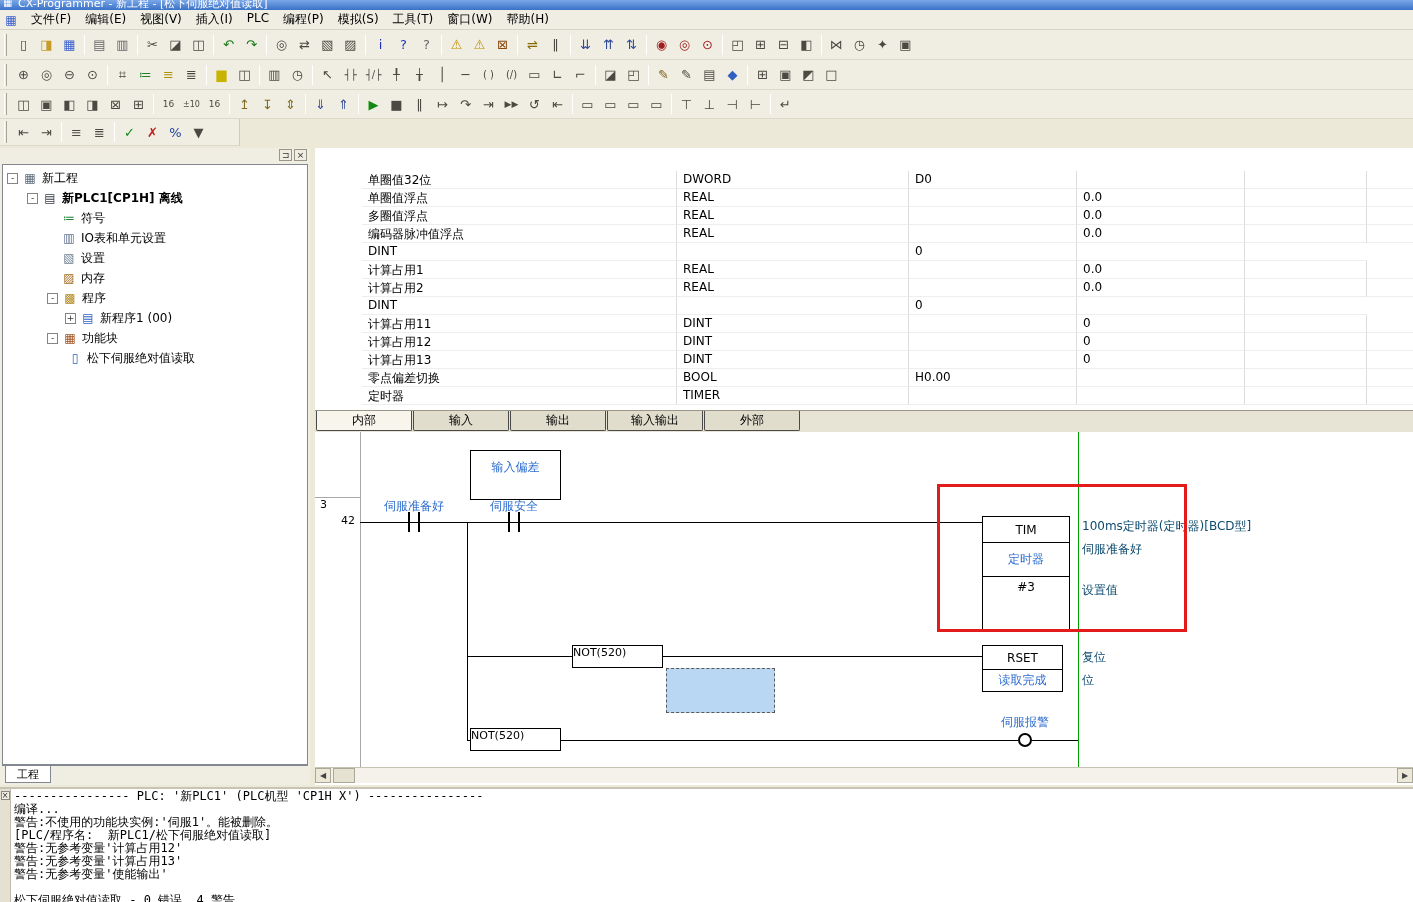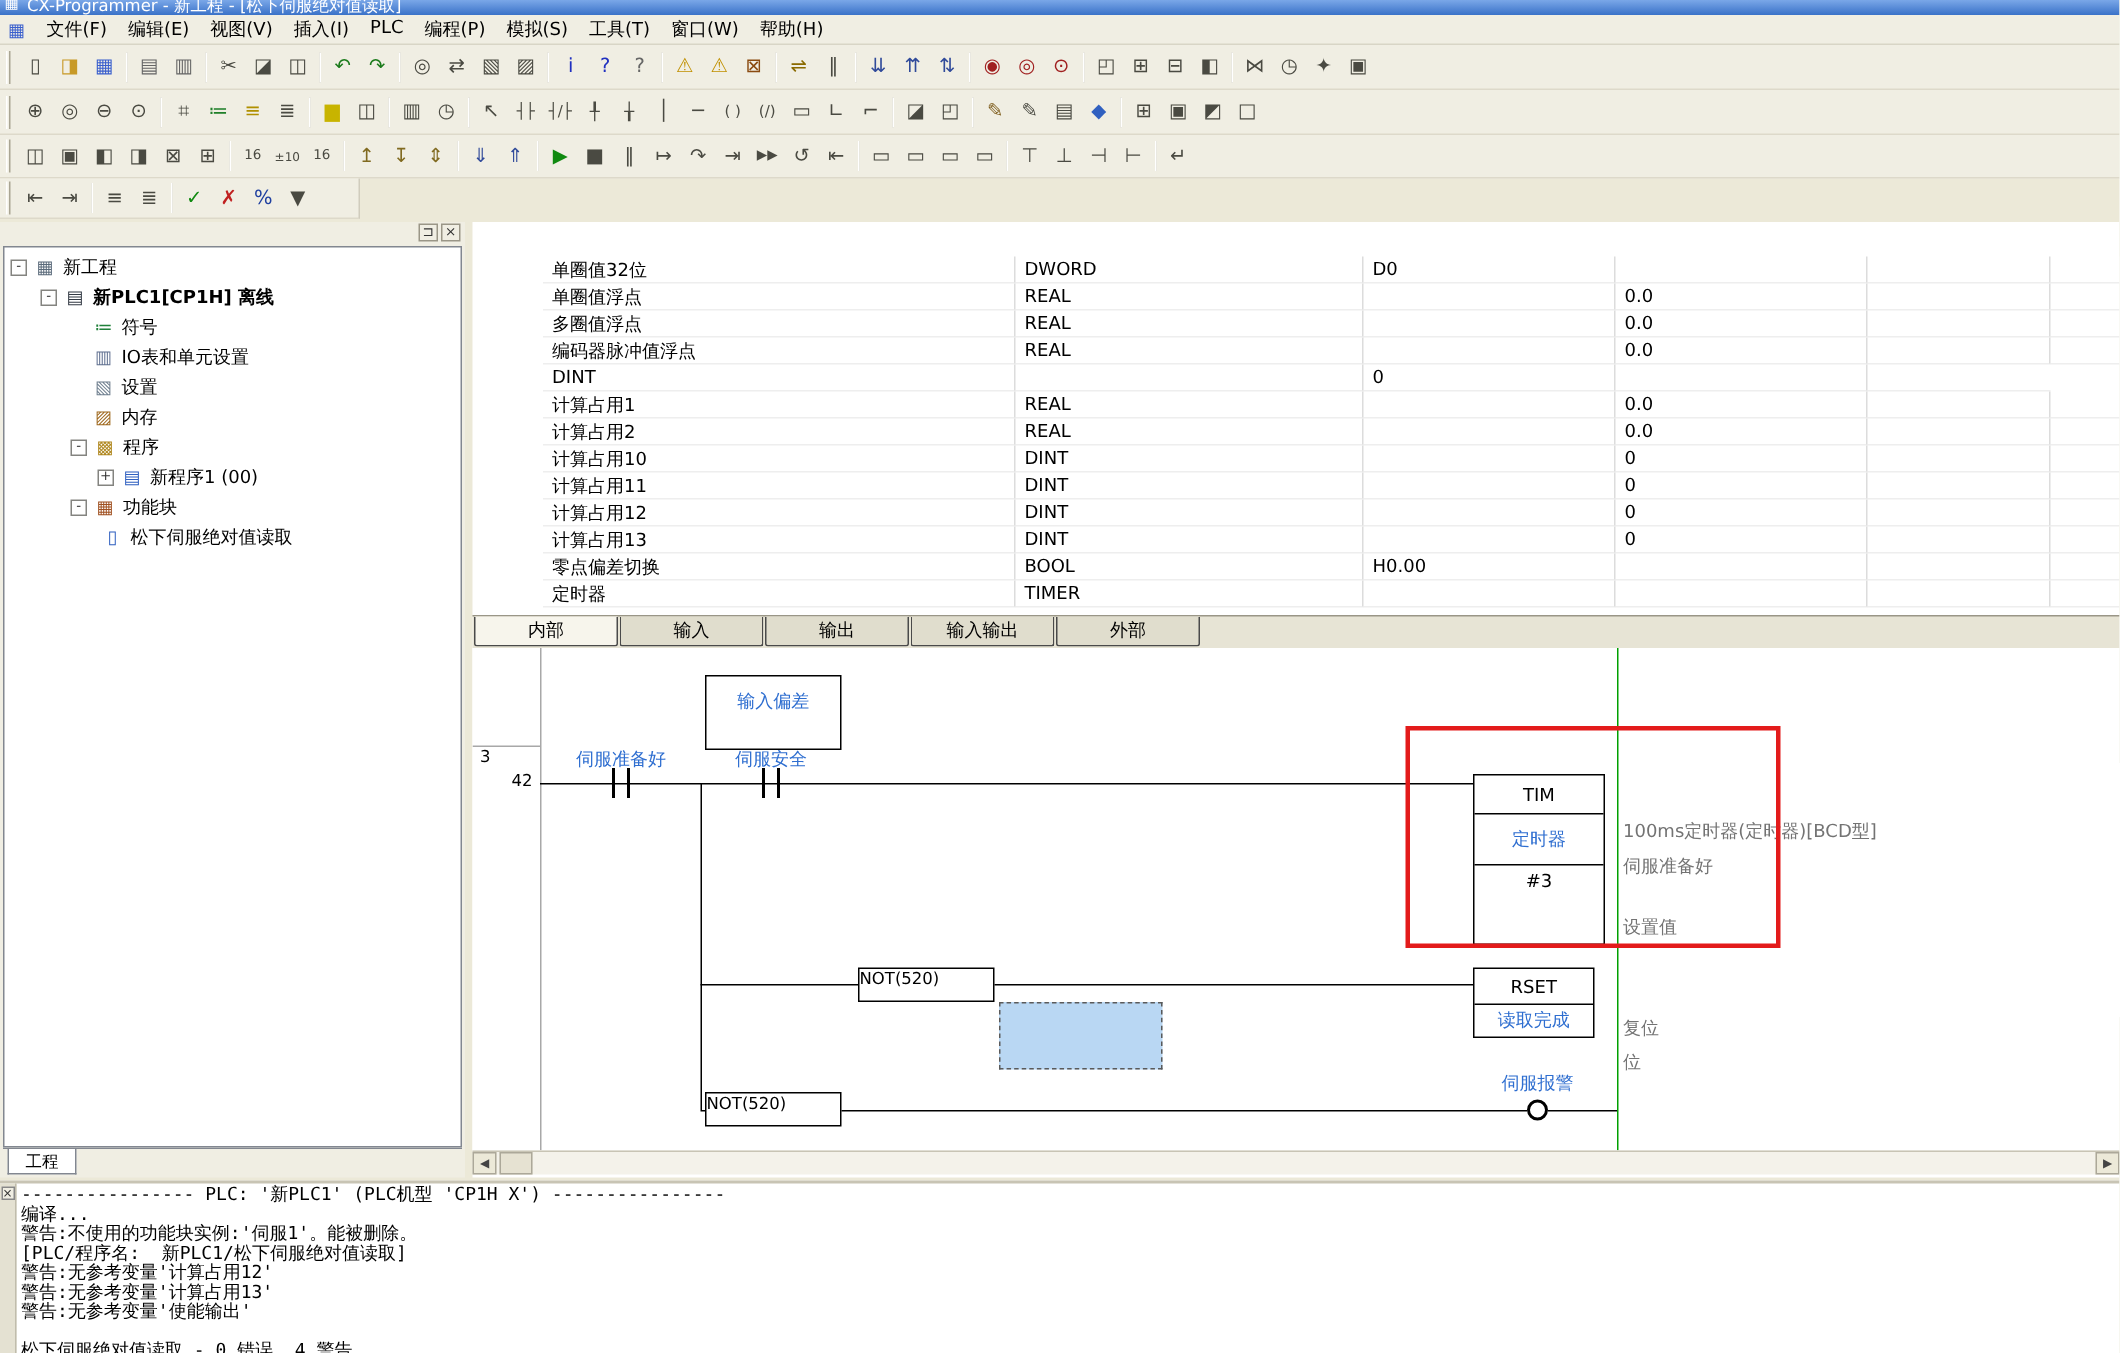--- a/index.html
+++ b/index.html
@@ -53,21 +53,21 @@
 
   
   #ladder { position:absolute; top:284px; left:0; right:0; height:335px; background:#fff; overflow:hidden; }
   .hwire { position:absolute; height:1px; background:#000; }
   .vwire { position:absolute; width:1px; background:#000; }
   .gutline { position:absolute; background:#a8a8a8; }
   .rungno { position:absolute; font-size:11px; color:#000; }
   .contact { position:absolute; width:18px; height:20px; }
   .cbar { position:absolute; top:0; width:2px; height:20px; background:#000; }
   .lbl-blue { position:absolute; color:var(--accent_blue); white-space:nowrap; }
-  .lbl-black { position:absolute; color:#737373; white-space:nowrap;margin-top:28px; }
+  .lbl-black { position:absolute; color:#0c4a6e; white-space:nowrap; }
   .lbox { position:absolute; border:1px solid #000; background:#fff; }
   .lbox .cellrow { border-top:1px solid #000; }
   .lbox .cell { display:flex; align-items:center; justify-content:center; }
   #red-rect { position:absolute; border:3px solid var(--highlight_red); background:transparent; z-index:5; }
   #green-rail { position:absolute; width:1px; background:var(--rail_green); }
   #sel-rect { position:absolute; background:var(--selection_blue); border:1px dashed #5a5a5a; }
   #coil { position:absolute; width:14px; height:14px; border:2px solid #000; border-radius:50%; background:#fff; }
 
   
   #ladder-scroll { position:absolute; top:619px; left:0; right:0; height:16px; background:#f4f2ea; border-top:1px solid #c8c4b4; }
@@ -367,21 +367,20 @@
     </div>
       <div class="vrow">
       <span class="vcell">计算占用2</span>
       <span class="vcell">REAL</span>
       <span class="vcell"></span>
       <span class="vcell">0.0</span>
       <span class="vcell"></span>
       <span class="vcell" style="border-right:none"></span>
     </div>
       <div class="vrow">
-      <span class="vcell">计算占用10</span>
       <span class="vcell">DINT</span>
       <span class="vcell"></span>
       <span class="vcell">0</span>
       <span class="vcell"></span>
       <span class="vcell" style="border-right:none"></span>
     </div>
       <div class="vrow">
       <span class="vcell">计算占用11</span>
       <span class="vcell">DINT</span>
       <span class="vcell"></span>

